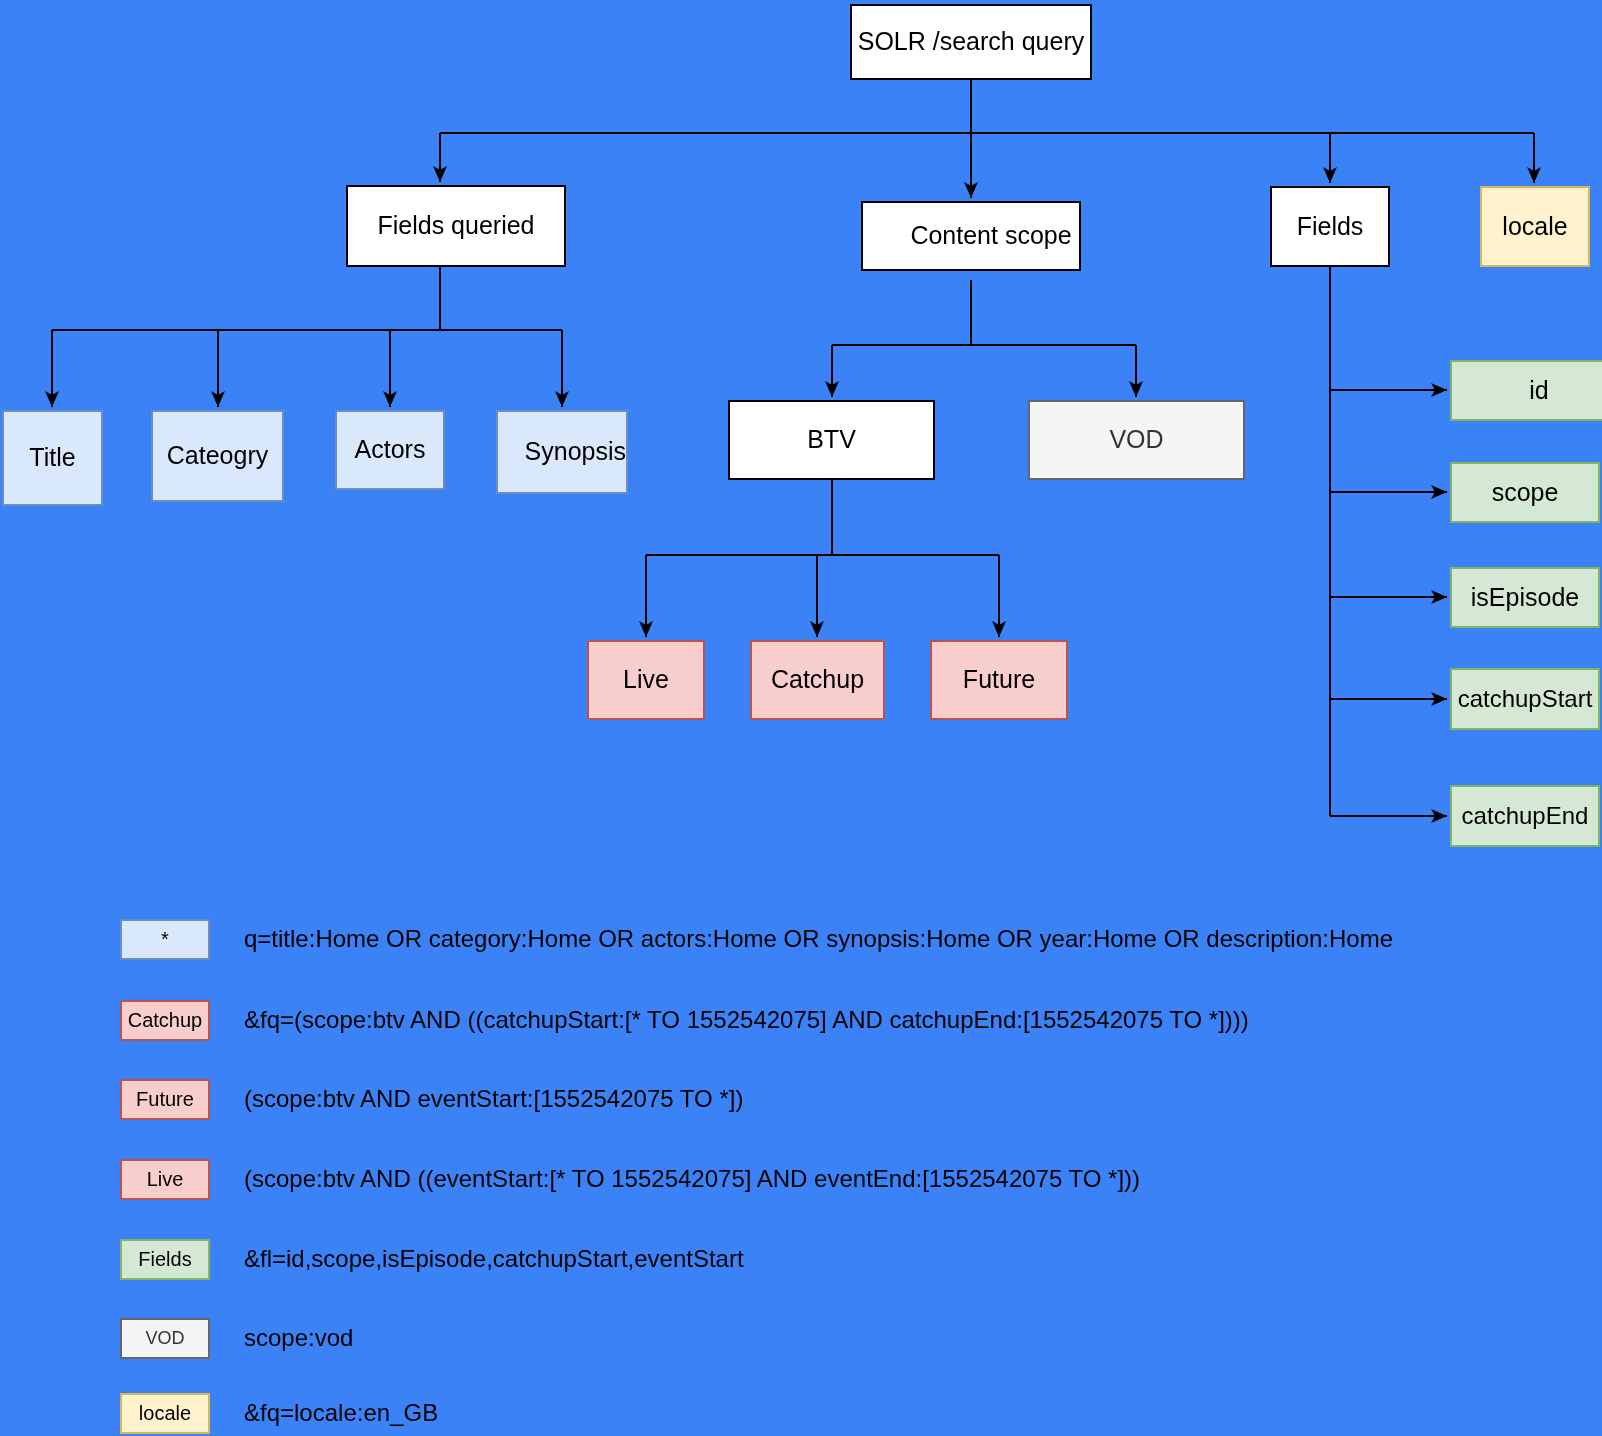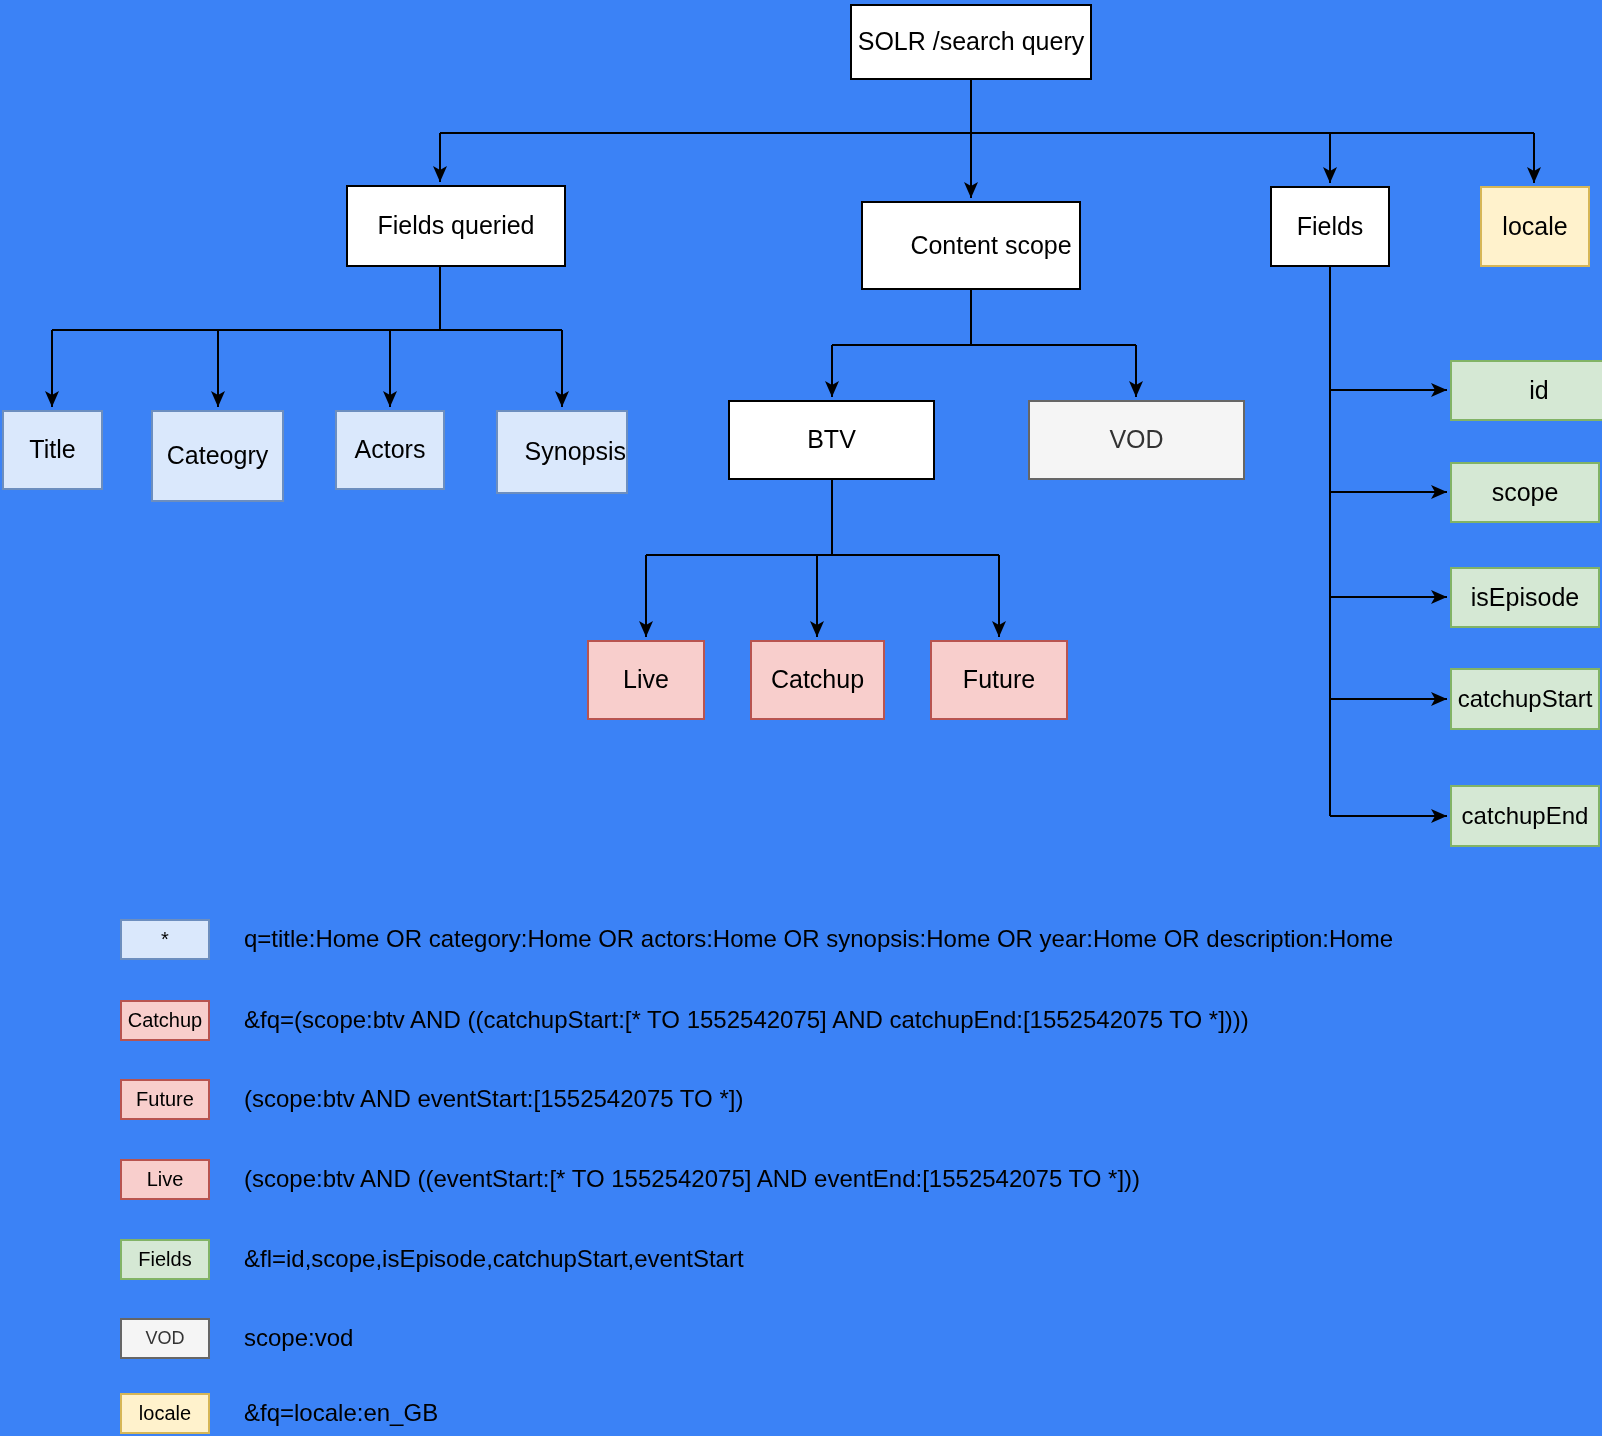--- a/index.html
+++ b/index.html
@@ -16,24 +16,24 @@
     font-size:25px; line-height:1.1; text-align:center;
   }
   .node.blue   { background:#dae8fc; border-color:#6c8ebf; }
   .node.red    { background:#f8cecc; border-color:#b85450; }
   .node.green  { background:#d5e8d4; border-color:#82b366; }
   .node.yellow { background:#fff2cc; border-color:#d6b656; }
   .node.gray   { background:#f5f5f5; border-color:#666666; color:#333333; }
 
   .n-solr        { left:850px;  top:4px;   width:242px; height:76px; }
   .n-fq          { left:346px;  top:185px; width:220px; height:82px; }
-  .n-cs          { left:861px;  top:201px; width:220px; height:89px;padding-left:40px; }
+  .n-cs          { left:861px;  top:201px; width:220px; height:70px;padding-left:40px; }
   .n-fields      { left:1270px; top:186px; width:120px; height:81px; }
   .n-locale      { left:1480px; top:186px; width:110px; height:81px; }
-  .n-title       { left:2px;    top:410px; width:101px; height:80px; }
+  .n-title       { left:2px;    top:410px; width:101px; height:96px; }
   .n-cateogry    { left:151px;  top:410px; width:133px; height:92px; }
   .n-actors      { left:335px;  top:410px; width:110px; height:80px; }
   .n-synopsis    { left:496px;  top:410px; width:132px; height:84px;justify-content:flex-end; }
   .n-btv         { left:728px;  top:400px; width:207px; height:80px; }
   .n-vod         { left:1028px; top:400px; width:217px; height:80px; }
   .n-live        { left:587px;  top:640px; width:118px; height:80px; }
   .n-catchup     { left:750px;  top:640px; width:135px; height:80px; }
   .n-future      { left:930px;  top:640px; width:138px; height:80px; }
   .n-fid         { left:1450px; top:360px; width:178px; height:61px; }
   .n-fscope      { left:1450px; top:462px; width:150px; height:61px; }

